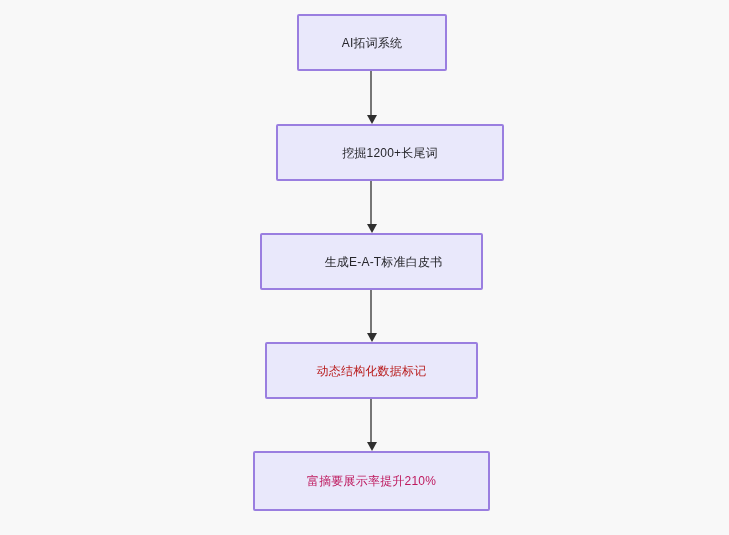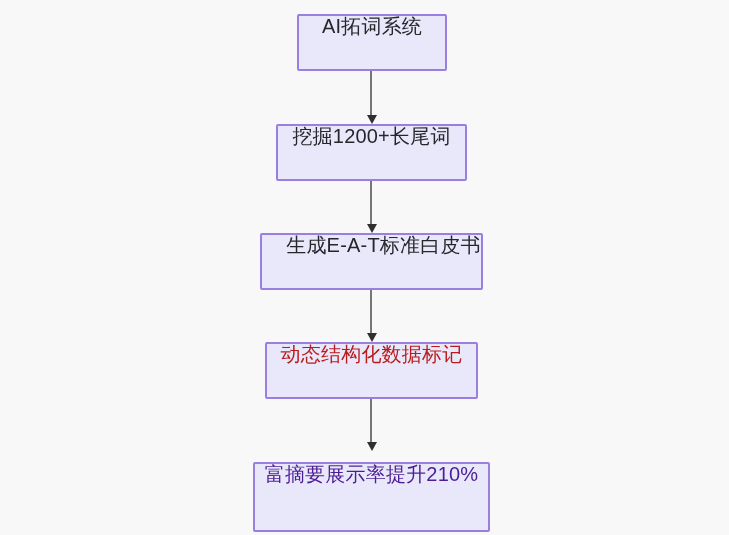--- a/index.html
+++ b/index.html
@@ -18,23 +18,24 @@
     width: 729px;
     height: 535px;
   }
   .node {
     position: absolute;
     box-sizing: border-box;
     background: #e9e8fb;
     border: 2px solid #9a7ee0;
     border-radius: 2px;
     display: flex;
+    align-items: center;
     justify-content: center;
     color: #26262b;
-    font-size: 20px;
+    font-size: 12px;
     line-height: 1;
     letter-spacing: 0.2px;
     white-space: nowrap;
   }
   .node-label {
     display: block;
   }
   .edge {
     position: absolute;
     width: 0;
@@ -74,26 +75,26 @@
     <div class="edge-head" style="top: 43px; border-top-color: rgb(47, 47, 47);"></div>
   </div>
   <div class="edge" style="left: 371px; top: 399px; height: 52px;">
     <div class="edge-line" style="height: 44px; left: -1px; background: rgb(118, 118, 118);"></div>
     <div class="edge-head" style="top: 43px; border-top-color: rgb(47, 47, 47);"></div>
   </div>
 
   <div class="node" style="left: 297px; top: 14px; width: 150px; height: 57px; background: rgb(233, 232, 251); border-color: rgb(154, 126, 224); color: rgb(38, 38, 43);">
     <span class="node-label">AI拓词系统</span>
   </div>
-  <div class="node" style="left: 276px; top: 124px; width: 191px; height: 57px; background: rgb(233, 232, 251); border-color: rgb(154, 126, 224); color: rgb(38, 38, 43);">
+  <div class="node" style="left: 276px; top: 124px; width: 228px; height: 57px; background: rgb(233, 232, 251); border-color: rgb(154, 126, 224); color: rgb(38, 38, 43);">
     <span class="node-label">挖掘1200+长尾词</span>
   </div>
   <div class="node" style="left: 260px; top: 233px; width: 223px; height: 57px; background: rgb(233, 232, 251); border-color: rgb(154, 126, 224); color: rgb(38, 38, 43); padding-left: 24px;">
     <span class="node-label">生成E-A-T标准白皮书</span>
   </div>
   <div class="node" style="left: 265px; top: 342px; width: 213px; height: 57px; background: rgb(233, 232, 251); border-color: rgb(154, 126, 224); color: #b91c1c;">
     <span class="node-label">动态结构化数据标记</span>
   </div>
-  <div class="node" style="left: 253px; top: 451px; width: 237px; height: 70px; background: rgb(233, 232, 251); border-color: rgb(154, 126, 224); color: #4c1d95; margin-top: 11px;">
+  <div class="node" style="left: 253px; top: 451px; width: 237px; height: 60px; background: rgb(233, 232, 251); border-color: rgb(154, 126, 224); color: #be185d;">
     <span class="node-label">富摘要展示率提升210%</span>
   </div>
 
 </div>
 
 </body></html>

